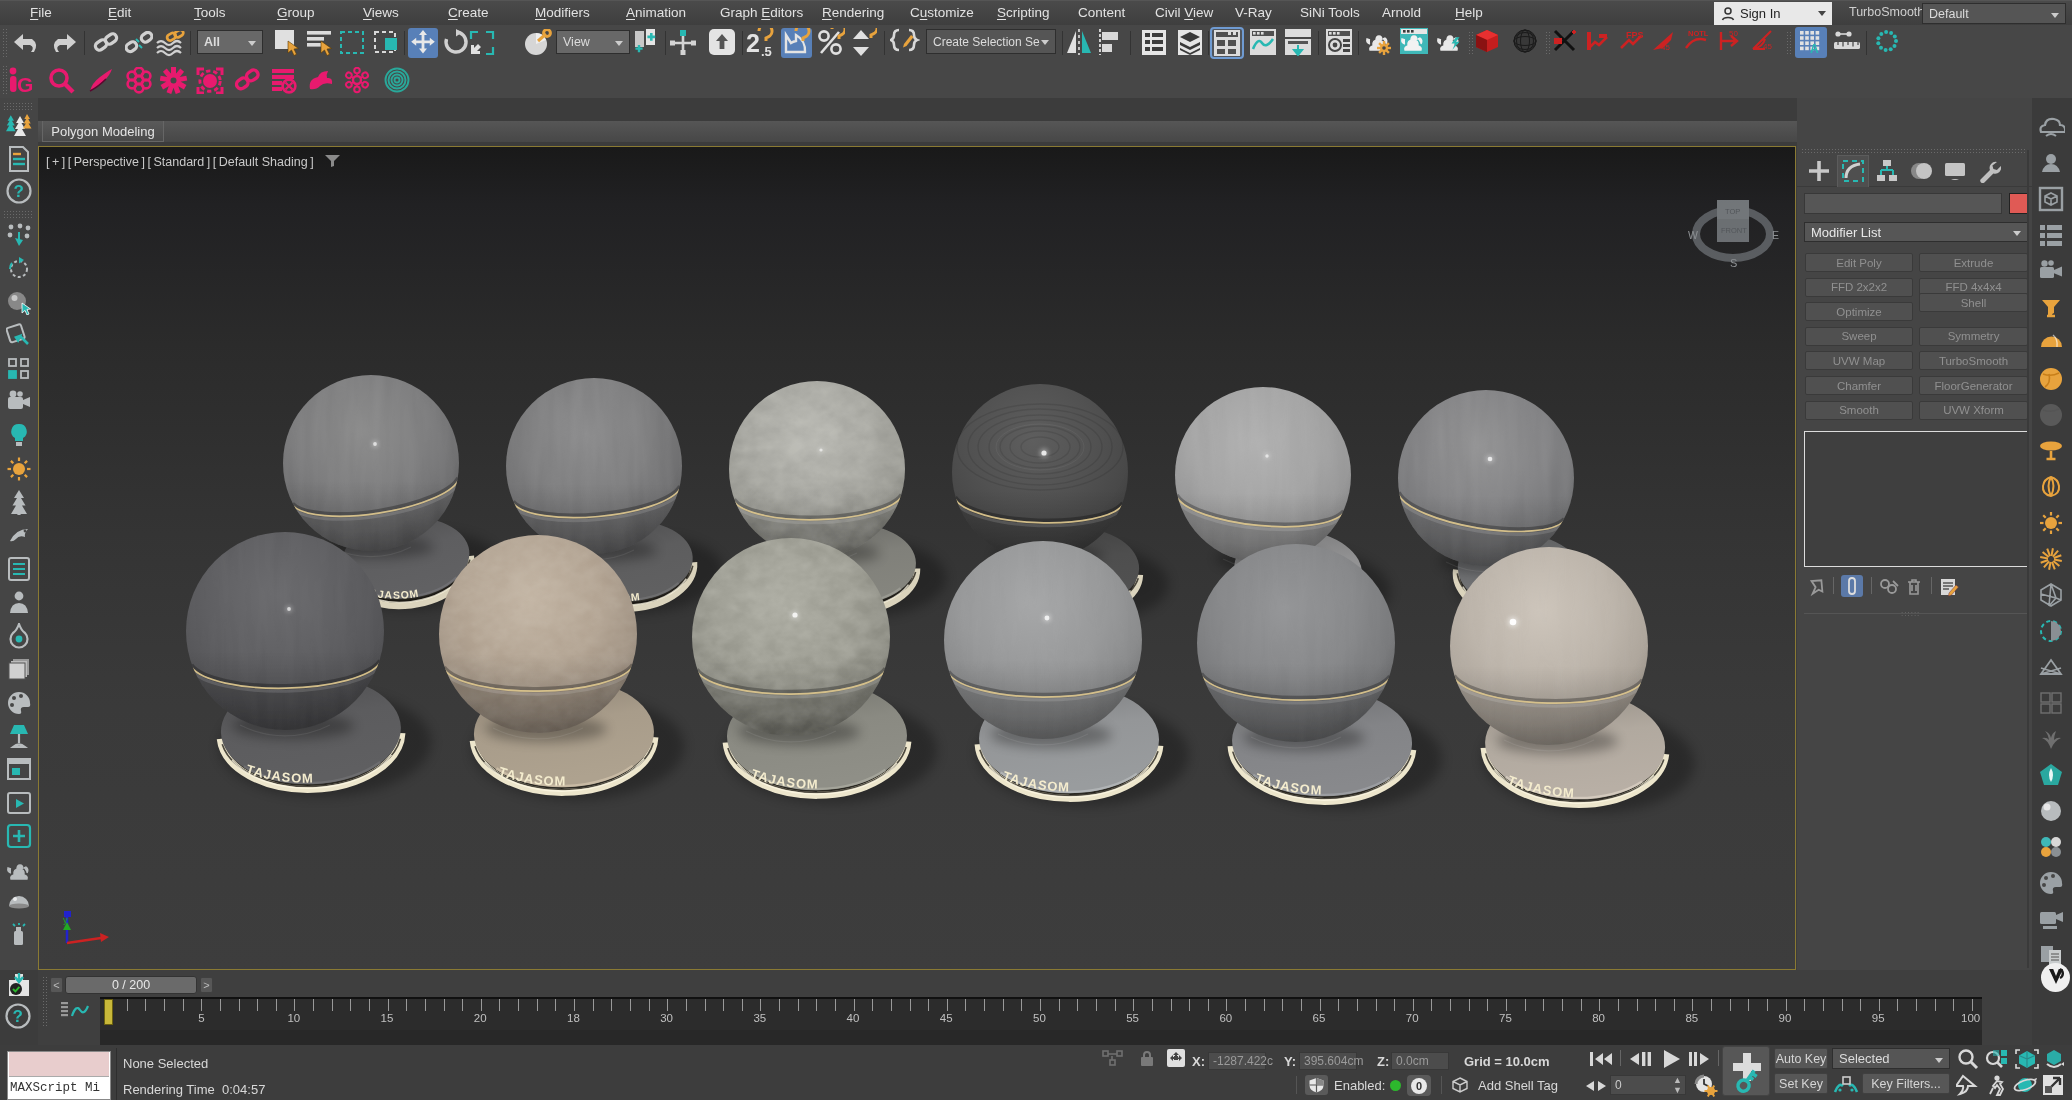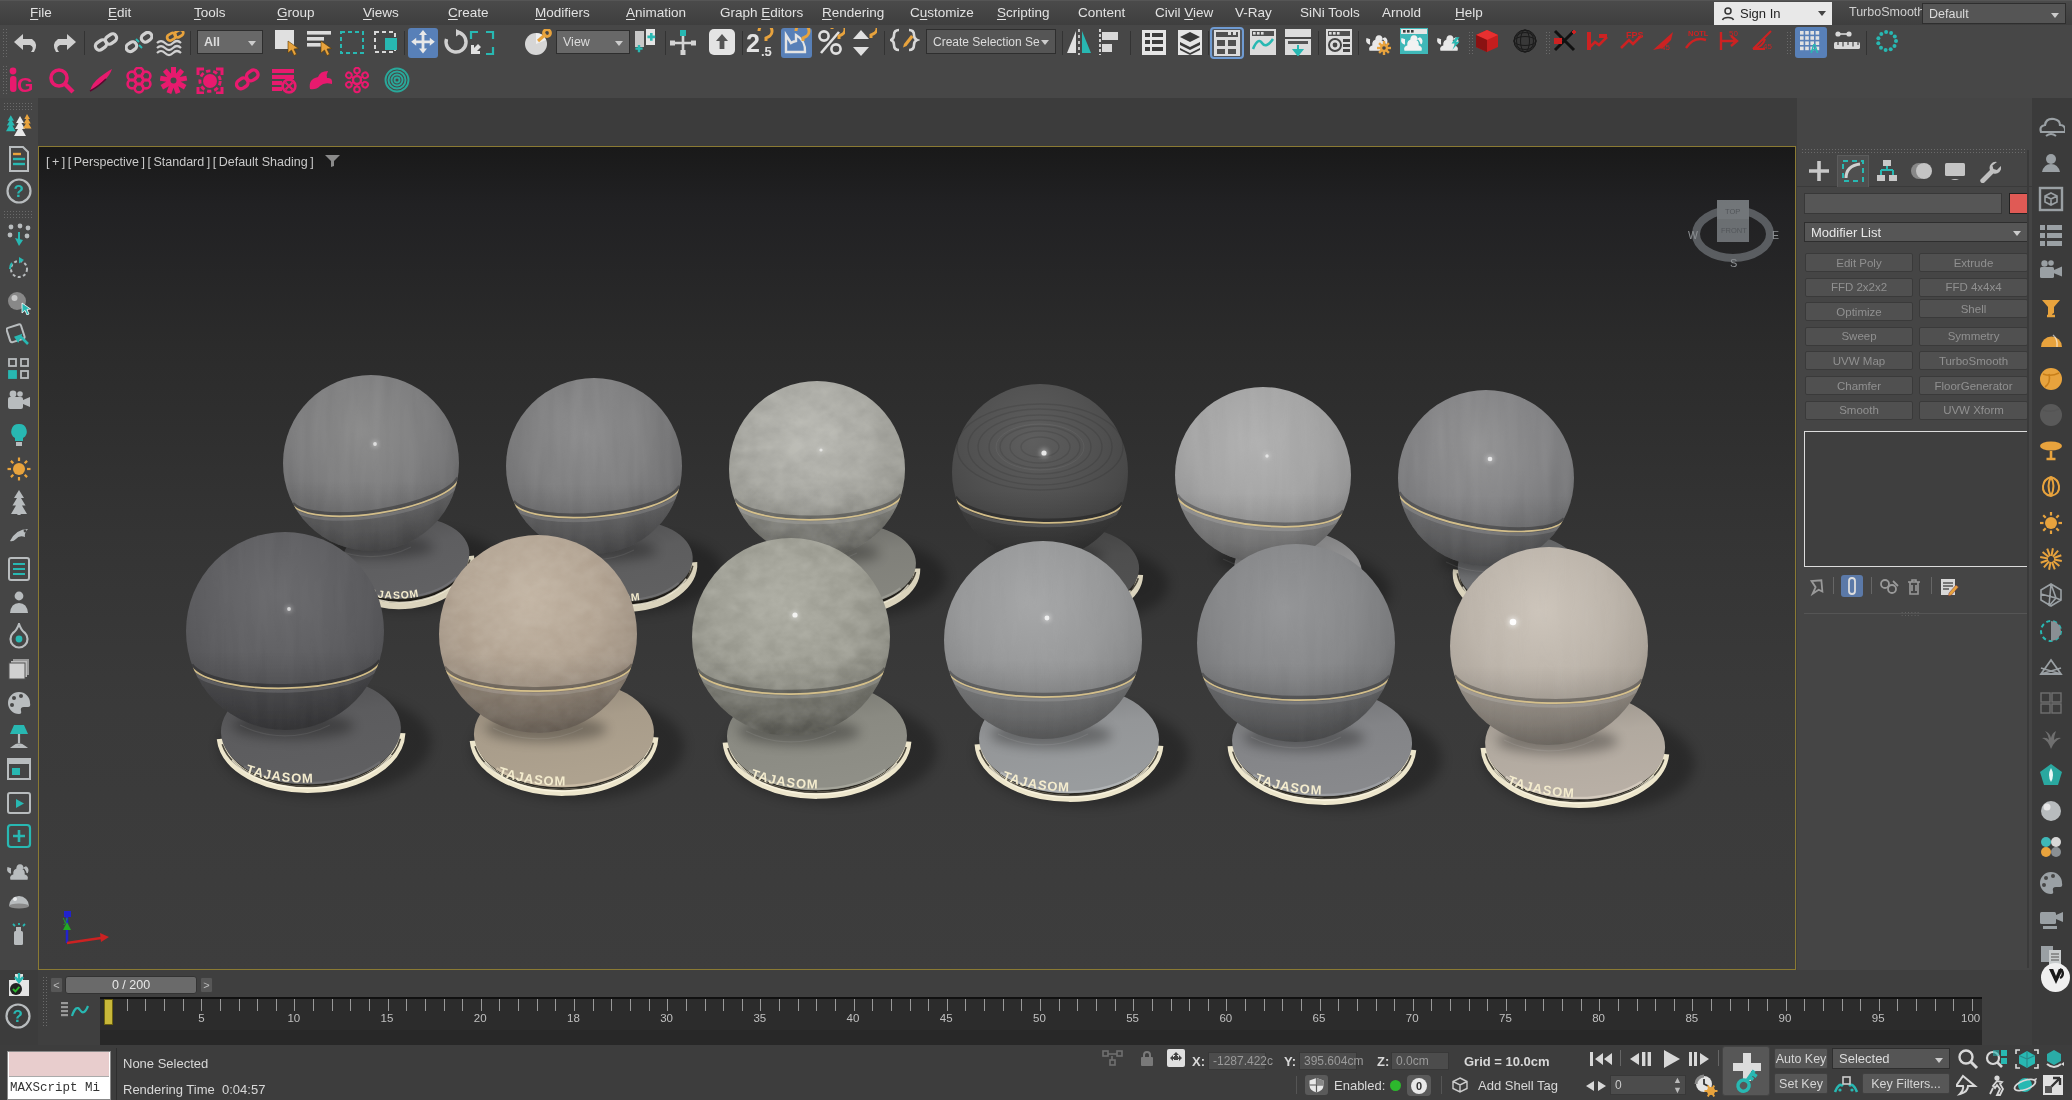--- a/index.html
+++ b/index.html
@@ -642,20 +642,23 @@
         <svg width="27" height="27" viewBox="0 0 27 27" style="">
           <g fill="none" stroke="#29a89a" stroke-width="1.9">
             <circle cx="13" cy="13" r="2.5"></circle>
             <circle cx="13" cy="13" r="5.5"></circle>
             <circle cx="13" cy="13" r="8.5"></circle>
             <circle cx="13" cy="13" r="11.5"></circle>
           </g>
         </svg>
       </div>
 </div>
+<div id="pmrow">
+      <div id="pmtab">Polygon Modeling</div>
+    </div>
 <div id="lstrip">
 <div class="grip" style="left:3px;top:4px;height:10px;width:30px;background-size:3px 3px;"></div>
 <div class="abs" style="left:6px;top:14px"><svg width="26" height="26" viewBox="0 0 26 26" style="">
           <path d="M6 2 l4 7 h-2.5 l3.5 6 h-3 l4 7 h-12 l4 -7 h-3 l3.5 -6 h-2.5 z" transform="scale(0.8) translate(0,2)" fill="#28b8b2"></path>
           <path d="M16 4 l4 7 h-2.5 l3.5 6 h-3 l4 7 h-12 l4 -7 h-3 l3.5 -6 h-2.5 z" transform="translate(-2,0)" fill="#e8e8e8"></path>
           <path d="M21 2 l3 5 h-1.8 l2.5 4.5 h-2.2 l3 5 h-8.6 l3 -5 h-2.2 l2.5 -4.5 h-1.8 z" fill="#e8a33d"></path>
         </svg></div>
 <div class="abs" style="left:6px;top:48px"><svg width="26" height="26" viewBox="0 0 26 26" style="">
           <path d="M4 1 h13 l5 5 v19 h-18 z" fill="none" stroke="#b8bcbe" stroke-width="2"></path>
           <g stroke-width="2.4">
@@ -1356,21 +1359,21 @@
           </svg></div>
 </div>
 <div class="sfield" style="left:7px;top:95px;width:198px;height:21px;background:#565656;"></div>
 <div class="abs" style="left:212px;top:95px;width:19px;height:21px;background:#e05a55;border:1px solid #222;"></div>
 <div class="dd dark" style="left:7px;top:124px;width:224px;height:20px;font-size:13px;color:#e8e8e8;background:#565656;">Modifier List<span class="arr"></span></div>
 <div class="pbtn" style="left:8px;top:155px;width:108px;height:19px">Edit Poly</div>
 <div class="pbtn" style="left:122px;top:155px;width:109px;height:19px">Extrude</div>
 <div class="pbtn" style="left:8px;top:179.6px;width:108px;height:19px">FFD 2x2x2</div>
 <div class="pbtn" style="left:122px;top:179.6px;width:109px;height:19px">FFD 4x4x4</div>
 <div class="pbtn" style="left:8px;top:204.2px;width:108px;height:19px">Optimize</div>
-<div class="pbtn" style="left:122px;top:201px;width:109px;height:19px">Shell</div>
+<div class="pbtn" style="left:122px;top:195px;width:109px;height:19px">Shell</div>
 <div class="pbtn" style="left:8px;top:228.79999999999998px;width:108px;height:19px">Sweep</div>
 <div class="pbtn" style="left:122px;top:228.79999999999998px;width:109px;height:19px">Symmetry</div>
 <div class="pbtn" style="left:8px;top:253.39999999999998px;width:108px;height:19px">UVW Map</div>
 <div class="pbtn" style="left:122px;top:253.39999999999998px;width:109px;height:19px">TurboSmooth</div>
 <div class="pbtn" style="left:8px;top:278.0px;width:108px;height:19px">Chamfer</div>
 <div class="pbtn" style="left:122px;top:278.0px;width:109px;height:19px">FloorGenerator</div>
 <div class="pbtn" style="left:8px;top:302.6px;width:108px;height:19px">Smooth</div>
 <div class="pbtn" style="left:122px;top:302.6px;width:109px;height:19px">UVW Xform</div>
 <div class="abs" style="left:7px;top:333px;width:224px;height:136px;background:#3f3f3f;border:1.5px solid #dcdcdc;"></div>
 <div class="abs" style="left:8px;top:477px;width:224px;height:24px;">

